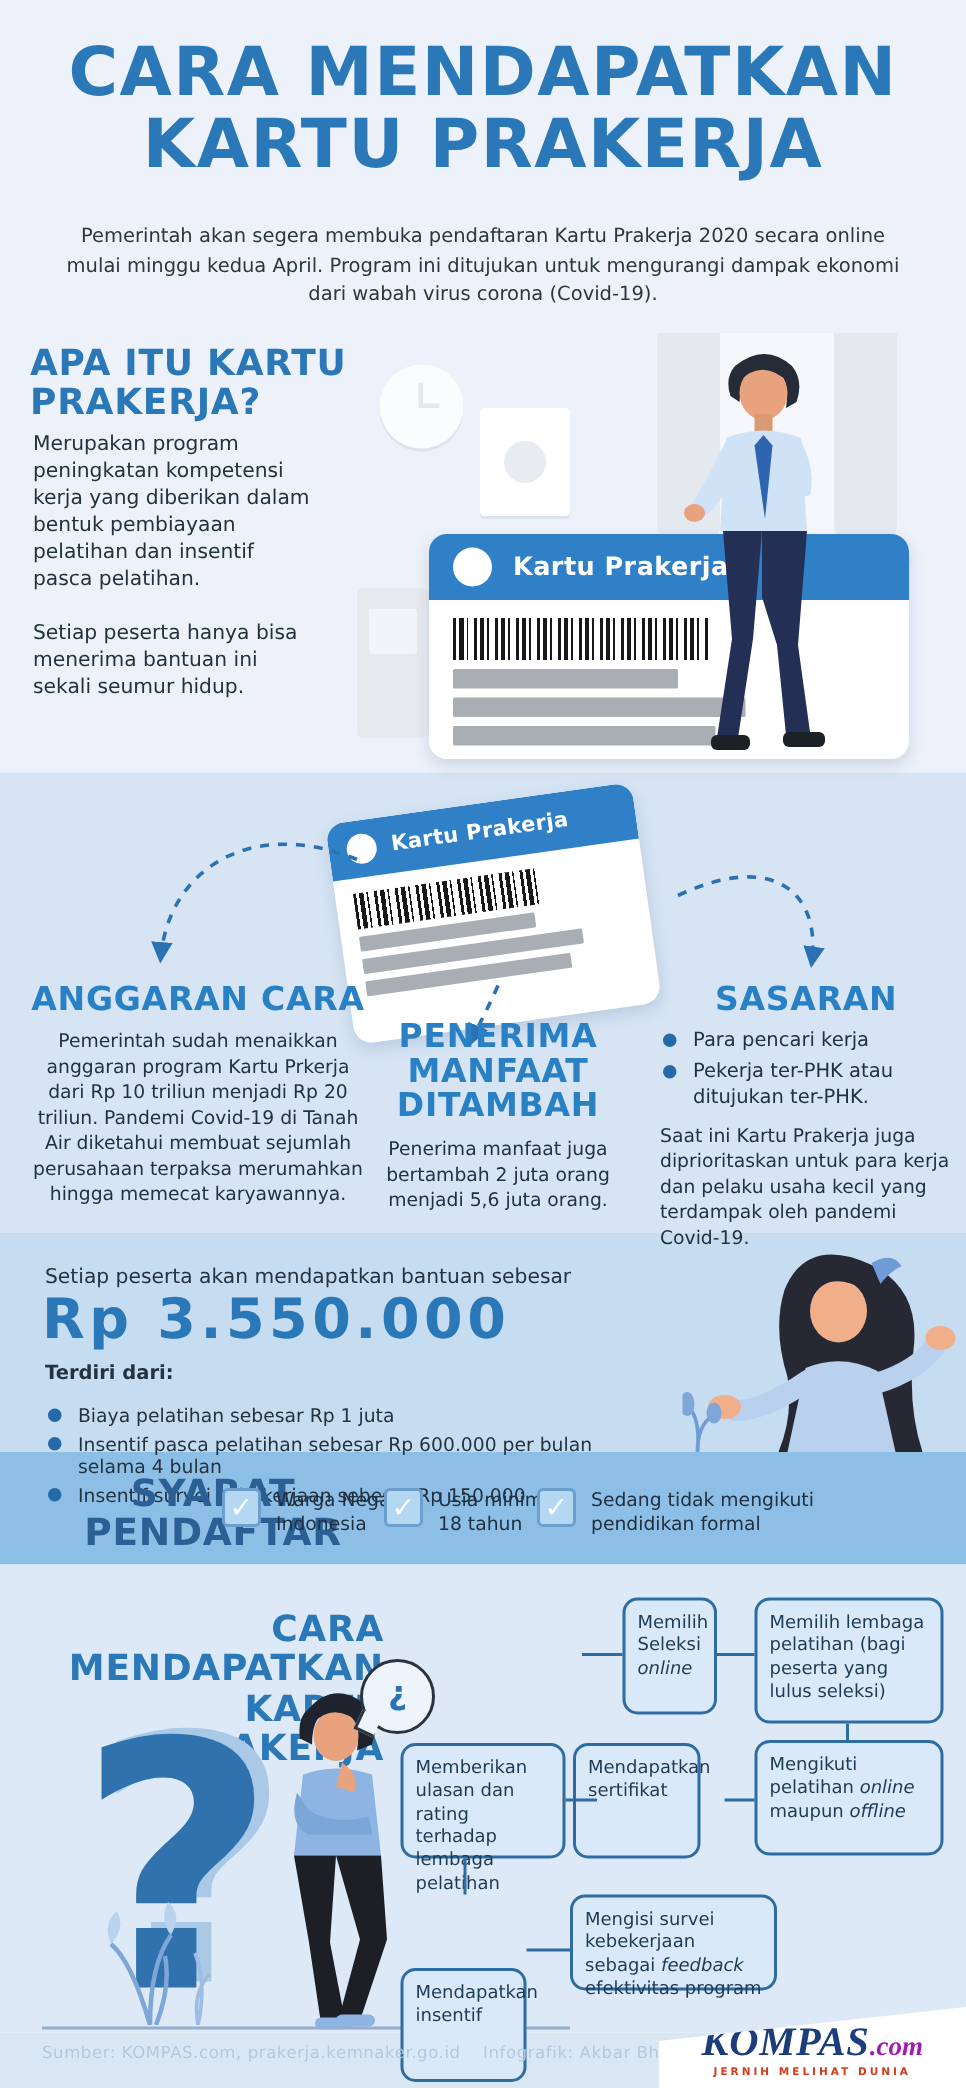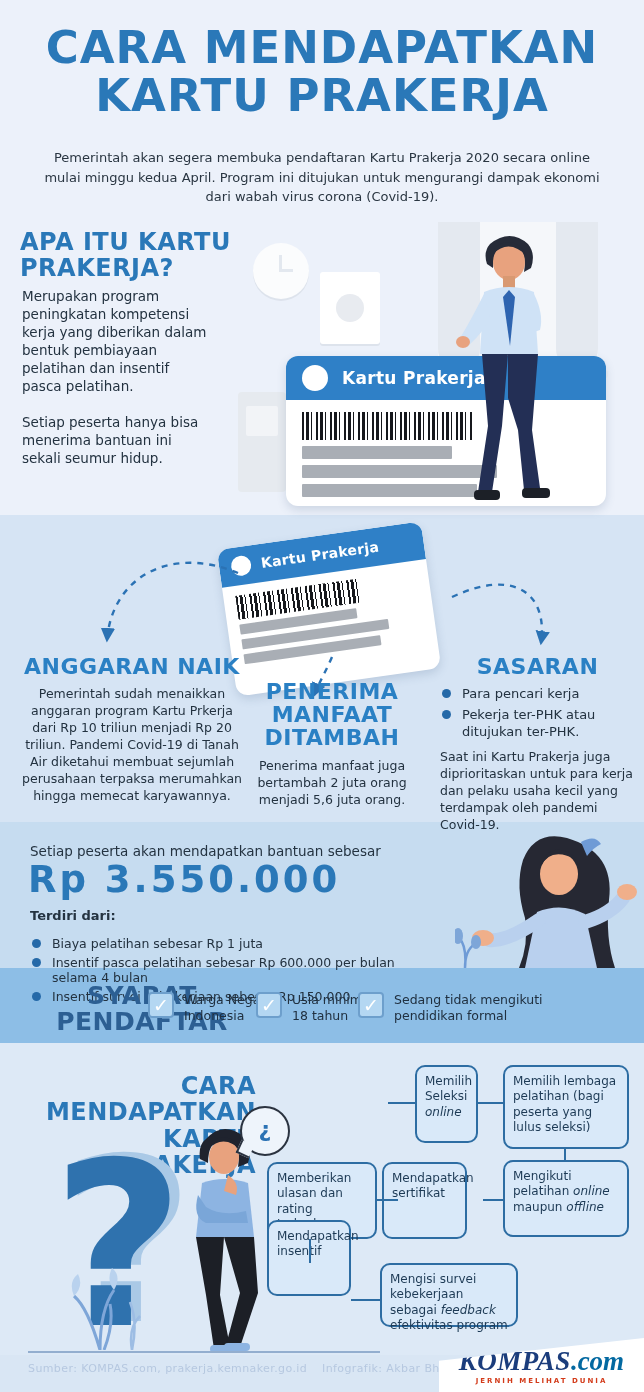--- a/index.html
+++ b/index.html
@@ -77,21 +77,21 @@
   .ground{left:28px;top:1351px;width:352px;height:2px;background:#93aecf;}
   .fbox{position:absolute;background:#d9e9f9;border:2px solid #2d6da3;border-radius:10px;box-sizing:border-box;padding:7px 8px;font-size:12px;line-height:1.28;color:#1d3a55;}
   .fbox i{font-style:italic;}
   .conn{position:absolute;background:#2d6da3;}
   
   .src{left:28px;top:1362px;font-size:11px;color:#b6c8e0;letter-spacing:.4px;}
   .credit{left:322px;top:1362px;font-size:11px;color:#b6c8e0;letter-spacing:.4px;}
   .klogo{right:0;top:1338px;width:205px;height:54px;background:#fff;clip-path:polygon(0 42%,100% 0,100% 100%,0 100%);text-align:center;padding-top:8px;box-sizing:border-box;}
   .klogo .row{font-family:"Liberation Serif","DejaVu Serif",serif;font-style:italic;font-weight:bold;}
   .klogo .kompas{font-size:27px;color:#1b3d7c;letter-spacing:.5px;}
-  .klogo .com{font-size:27px;color:#0369a1;}
+  .klogo .com{font-size:18px;color:#a21caf;}
   .klogo .tag{font-size:7px;font-weight:bold;letter-spacing:2px;color:#d33b1a;margin-top:0px;font-family:"DejaVu Sans",sans-serif;}
 </style>
 </head>
 <body>
 
 <div class="stage">
 
   <div class="sec sec-hero"></div>
   <div class="sec sec-mid"></div>
   <div class="sec sec-benefit"></div>
@@ -166,21 +166,21 @@
       <marker id="ah" markerWidth="8" markerHeight="8" refX="5" refY="3" orient="auto">
         <path d="M0,0 L6,3 L0,6 Z" fill="#2b72b4"></path>
       </marker>
     </defs>
     <path d="M238 58 C 170 30, 112 62, 107 125" fill="none" stroke="#2b72b4" stroke-width="2.4" stroke-dasharray="6 6" marker-end="url(#ah)"></path>
     <path d="M332 142 C 326 156, 320 166, 314 180" fill="none" stroke="#2b72b4" stroke-width="2.4" stroke-dasharray="6 6" marker-end="url(#ah)"></path>
     <path d="M452 82 C 516 52, 548 80, 541 128" fill="none" stroke="#2b72b4" stroke-width="2.4" stroke-dasharray="6 6" marker-end="url(#ah)"></path>
   </svg>
 
   <div class="abs col-anggaran">
-    <div class="mid-head">ANGGARAN NAIK</div>
+    <div class="mid-head">ANGGARAN CARA</div>
     <div class="body">Pemerintah sudah menaikkan anggaran program Kartu Prkerja dari Rp 10 triliun menjadi Rp 20 triliun. Pandemi Covid-19 di Tanah Air diketahui membuat sejumlah perusahaan terpaksa merumahkan hingga memecat karyawannya.</div>
   </div>
   <div class="abs col-penerima">
     <div class="mid-head">
       <div>PENERIMA</div>
       <div>MANFAAT</div>
       <div>DITAMBAH</div>
     </div>
     <div class="body">Penerima manfaat juga bertambah 2 juta orang menjadi 5,6 juta orang.</div>
   </div>
@@ -255,21 +255,21 @@
     <path d="M4 58 Q-2 44 8 36 Q14 48 4 58 Z M44 52 Q52 38 42 30 Q36 42 44 52 Z" fill="#b9d2ee"></path>
     <path d="M62 112 Q68 84 60 64 M62 112 Q58 90 70 78" stroke="#9dbde4" stroke-width="2.5" fill="none"></path>
   </svg>
   <div class="abs ground"></div>
 
   <div class="fbox" style="left:415px;top:1065px;width:63px;height:78px"><span>Memilih Seleksi </span><i>online</i></div>
   <div class="fbox" style="left:503px;top:1065px;width:126px;height:84px"><span>Memilih lembaga pelatihan (bagi peserta yang lulus seleksi)</span></div>
   <div class="fbox" style="left:267px;top:1162px;width:110px;height:77px"><span>Memberikan ulasan dan rating terhadap lembaga pelatihan</span></div>
   <div class="fbox" style="left:382px;top:1162px;width:85px;height:77px"><span>Mendapatkan sertifikat</span></div>
   <div class="fbox" style="left:503px;top:1160px;width:126px;height:77px"><span>Mengikuti pelatihan </span><i>online</i><span> maupun </span><i>offline</i></div>
-  <div class="fbox" style="left:267px;top:1220px;width:84px;height:76px"><span>Mendapatkan insentif</span></div>
+  <div class="fbox" style="left:267px;top:1312px;width:84px;height:76px"><span>Mendapatkan insentif</span></div>
   <div class="fbox" style="left:380px;top:1263px;width:138px;height:64px"><span>Mengisi survei kebekerjaan sebagai </span><i>feedback</i><span> efektivitas program</span></div>
 
   <div class="conn" style="left:388px;top:1102px;width:27px;height:2px"></div>
   <div class="conn" style="left:478px;top:1102px;width:25px;height:2px"></div>
   <div class="conn" style="left:564px;top:1149px;width:2px;height:13px"></div>
   <div class="conn" style="left:483px;top:1199px;width:20px;height:2px"></div>
   <div class="conn" style="left:377px;top:1199px;width:21px;height:2px"></div>
   <div class="conn" style="left:309px;top:1239px;width:2px;height:24px"></div>
   <div class="conn" style="left:351px;top:1299px;width:29px;height:2px"></div>
 

